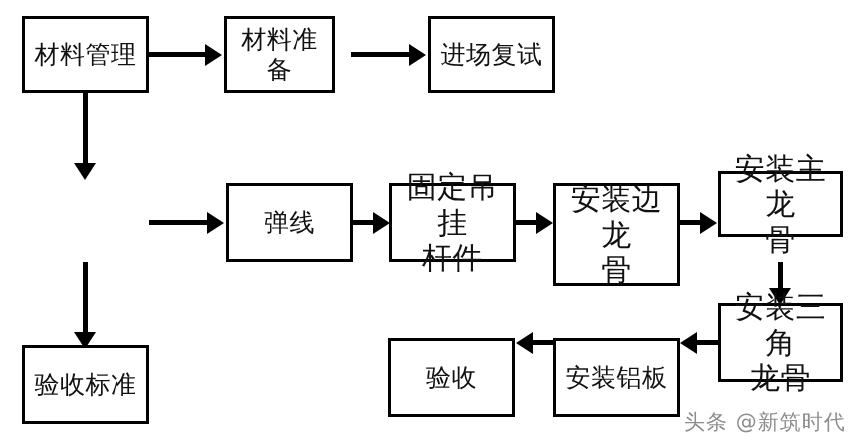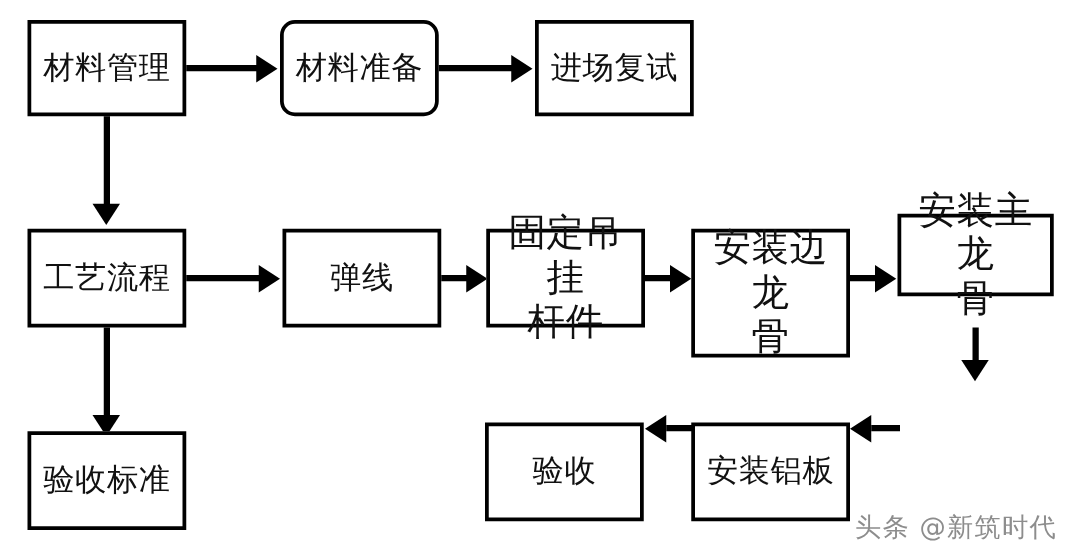--- a/index.html
+++ b/index.html
@@ -76,31 +76,30 @@
 </head>
 <body>
 
 <div id="canvas">
 
   <div class="node" style="left:22px; top:16px; width:127px; height:77px;">材料管理</div>
 
   <div class="hline" style="left:149px; top:52px; width:58px;"></div>
   <div class="arrow arrow-right" style="left:205px; top:44px;"></div>
 
-  <div class="node" style="left:224px; top:16px; width:127px; height:77px;border-radius:12px;">材料准备</div>
+  <div class="node" style="left:224px; top:16px; width:111px; height:77px;">材料准备</div>
 
   <div class="hline" style="left:351px; top:52px; width:60px;"></div>
   <div class="arrow arrow-right" style="left:409px; top:44px;"></div>
 
   <div class="node" style="left:428px; top:16px; width:127px; height:77px;">进场复试</div>
 
   <div class="vline" style="left:83px; top:93px; width:5px; height:72px;"></div>
   <div class="arrow arrow-down" style="left:74px; top:163px;"></div>
 
-  <div class="node" style="left:22px; top:183px; width:127px; height:79px;">工艺流程</div>
 
   <div class="hline" style="left:149px; top:220px; width:60px;"></div>
   <div class="arrow arrow-right" style="left:207px; top:212px;"></div>
 
   <div class="node" style="left:226px; top:183px; width:127px; height:79px;">弹线</div>
 
   <div class="hline" style="left:353px; top:220px; width:23px;"></div>
   <div class="arrow arrow-right" style="left:373px; top:212px;"></div>
 
   <div class="node two-line" style="left:389px; top:183px; width:127px; height:79px;">固定吊挂
@@ -117,20 +116,22 @@
 
   <div class="node two-line" style="left:718px; top:171px; width:125px; height:66px;">安装主龙
 骨</div>
 
   <div class="vline" style="left:778px; top:262px; width:5px; height:28px;"></div>
   <div class="arrow arrow-down" style="left:769px; top:288px;"></div>
 
   <div class="vline" style="left:83px; top:262px; width:5px; height:72px;"></div>
   <div class="arrow arrow-down" style="left:74px; top:332px;"></div>
 
+  <div class="node two-line" style="left:718px; top:303px; width:125px; height:79px;">安装三角
+龙骨</div>
 
   <div class="hline" style="left:697px; top:340px; width:23px;"></div>
   <div class="arrow arrow-left" style="left:680px; top:332px;"></div>
 
   <div class="node" style="left:553px; top:303px; width:127px; height:79px;margin-top:35px;">安装铝板</div>
 
   <div class="hline" style="left:533px; top:340px; width:22px;"></div>
   <div class="arrow arrow-left" style="left:516px; top:332px;"></div>
 
   <div class="node" style="left:388px; top:303px; width:127px; height:79px;margin-top:35px;">验收</div>

